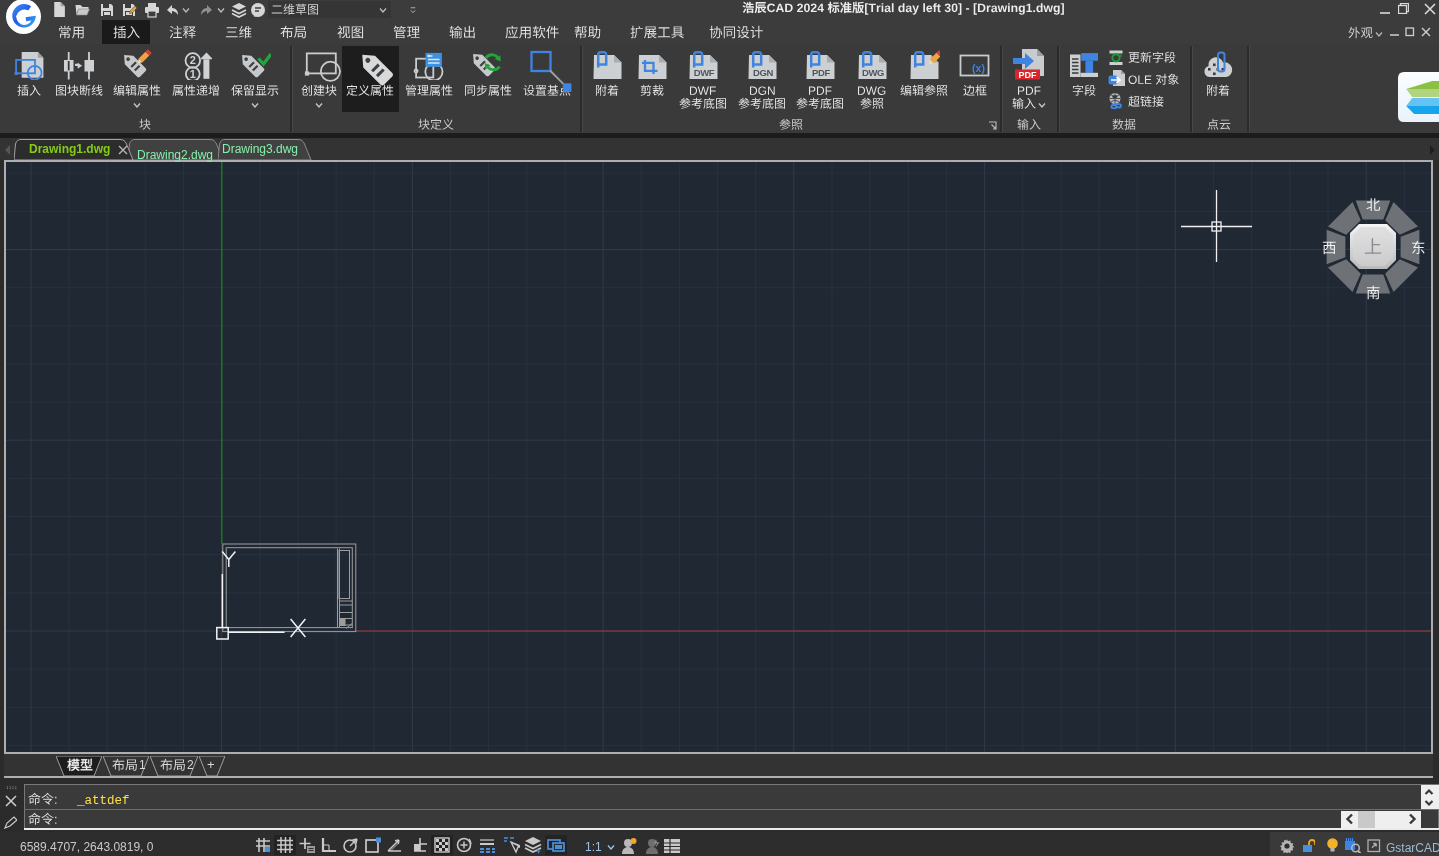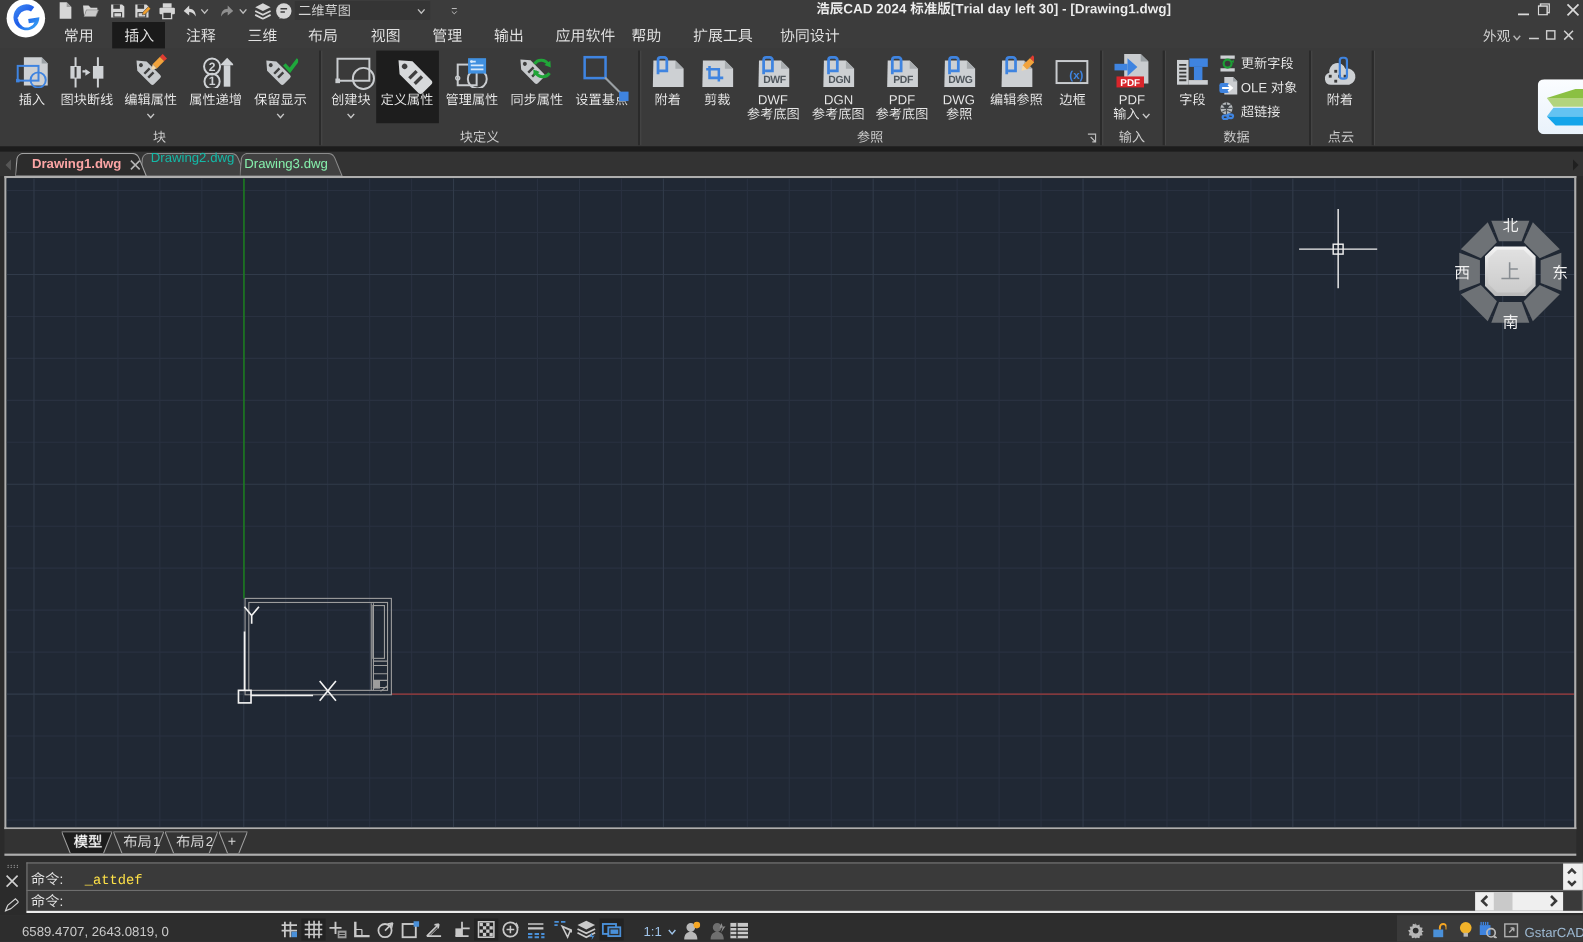--- a/index.html
+++ b/index.html
@@ -740,25 +740,25 @@
 <div id="doctabs"></div>
 <svg style="position:absolute;left:14px;top:139px;z-index:3" width="120" height="21" viewBox="0 0 120 21">
     <path d="M8 0.5 H106 a7 7 0 0 1 6.5 4.5 L119 21 H0 L1.5 5 A6 6 0 0 1 8 0.5Z" fill="#2c2c2c" stroke="#a2a2a2" stroke-width="1"></path>
   </svg>
 <svg style="position:absolute;left:128px;top:139px;z-index:2" width="96" height="21" viewBox="0 0 96 21">
     <path d="M8 0.5 H82 a7 7 0 0 1 6.5 4.5 L95 21 H0 L1.5 5 A6 6 0 0 1 8 0.5Z" fill="#414141" stroke="#8a8a8a" stroke-width="1"></path>
   </svg>
 <svg style="position:absolute;left:218px;top:139px;z-index:2" width="94" height="21" viewBox="0 0 94 21">
     <path d="M8 0.5 H80 a7 7 0 0 1 6.5 4.5 L93 21 H0 L1.5 5 A6 6 0 0 1 8 0.5Z" fill="#414141" stroke="#8a8a8a" stroke-width="1"></path>
   </svg>
-<div class="abs" style="left:29px;top:142px;z-index:5;font:bold 12px 'Liberation Sans';color:#fca5a5">Drawing1.dwg</div>
+<div class="abs" style="left:29px;top:142px;z-index:5;font:bold 12px 'Liberation Sans';color:#84cc16">Drawing1.dwg</div>
 <svg style="position:absolute;left:118px;top:145px;z-index:9" width="10" height="10" viewBox="0 0 10 10">
     <path d="M1 1 l8 8 M9 1 l-8 8" stroke="#b5b5b5" stroke-width="1.4"></path>
   </svg>
-<div class="abs" style="left:137px;top:136px;z-index:5;font:12px 'Liberation Sans';color:#14b8a6">Drawing2.dwg</div>
+<div class="abs" style="left:137px;top:148px;z-index:5;font:12px 'Liberation Sans';color:#86efac">Drawing2.dwg</div>
 <div class="abs" style="left:222px;top:142px;z-index:5;font:12px 'Liberation Sans';color:#86efac">Drawing3.dwg</div>
 <svg style="position:absolute;left:3px;top:144px;z-index:9" width="9" height="12" viewBox="0 0 9 12">
     <path d="M7 1 L2 6 l5 5z" fill="#565656"></path>
   </svg>
 <svg style="position:absolute;left:1428px;top:144px;z-index:9" width="9" height="12" viewBox="0 0 9 12">
     <path d="M2 1 l5 5 -5 5z" fill="#1f1f1f"></path>
   </svg>
 <div id="canvaswrap">
     <div class="cvborder" style="left:4px;top:0;width:1429px;height:2px"></div>
     <div class="cvborder" style="left:4px;top:0;width:2px;height:594px"></div>

